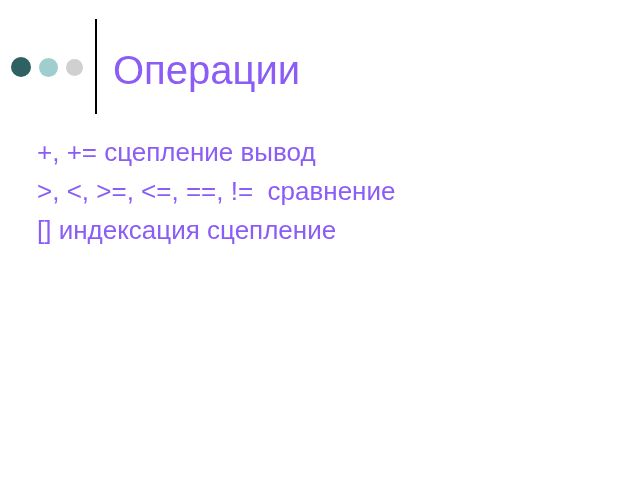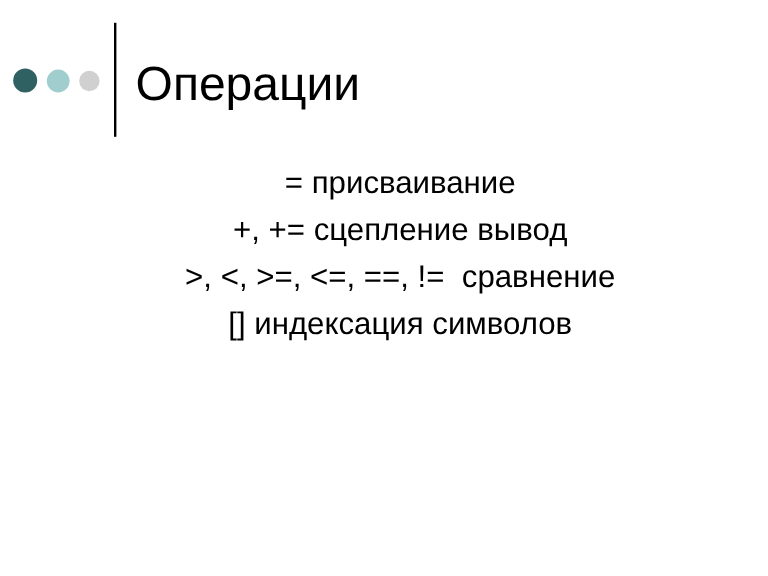--- a/index.html
+++ b/index.html
@@ -7,22 +7,21 @@
     padding: 0;
     background: #ffffff;
   }
   .slide {
     position: relative;
     width: 640px;
     height: 404px;
     background: #ffffff;
     overflow: hidden;
     font-family: "Liberation Sans", sans-serif;
-    color: #000000;
-    text-align: center;
+    color: #8b5cf6;
   }
   .deco-circles {
     position: absolute;
     left: 11px;
     top: 56px;
     height: 22px;
     display: flex;
     align-items: center;
     gap: 8px;
   }
@@ -71,19 +70,18 @@
     <div class="circle c1" style="background-color: rgb(47, 96, 98);"></div>
     <div class="circle c2" style="background-color: rgb(160, 206, 206);"></div>
     <div class="circle c3" style="background-color: rgb(208, 208, 208);"></div>
   </div>
 
   <div class="title-divider" style="background-color: rgb(0, 0, 0);"></div>
 
   <h1 class="slide-title" style="margin:0;">Операции</h1>
 
   <div class="slide-body">
-    <div class="body-line">= присваивание</div>
     <div class="body-line">+, += сцепление вывод</div>
     <div class="body-line">&gt;, &lt;, &gt;=, &lt;=, ==, !=  сравнение</div>
-    <div class="body-line">[] индексация символов</div>
+    <div class="body-line">[] индексация сцепление</div>
   </div>
 
 </div>
 
 </body></html>

